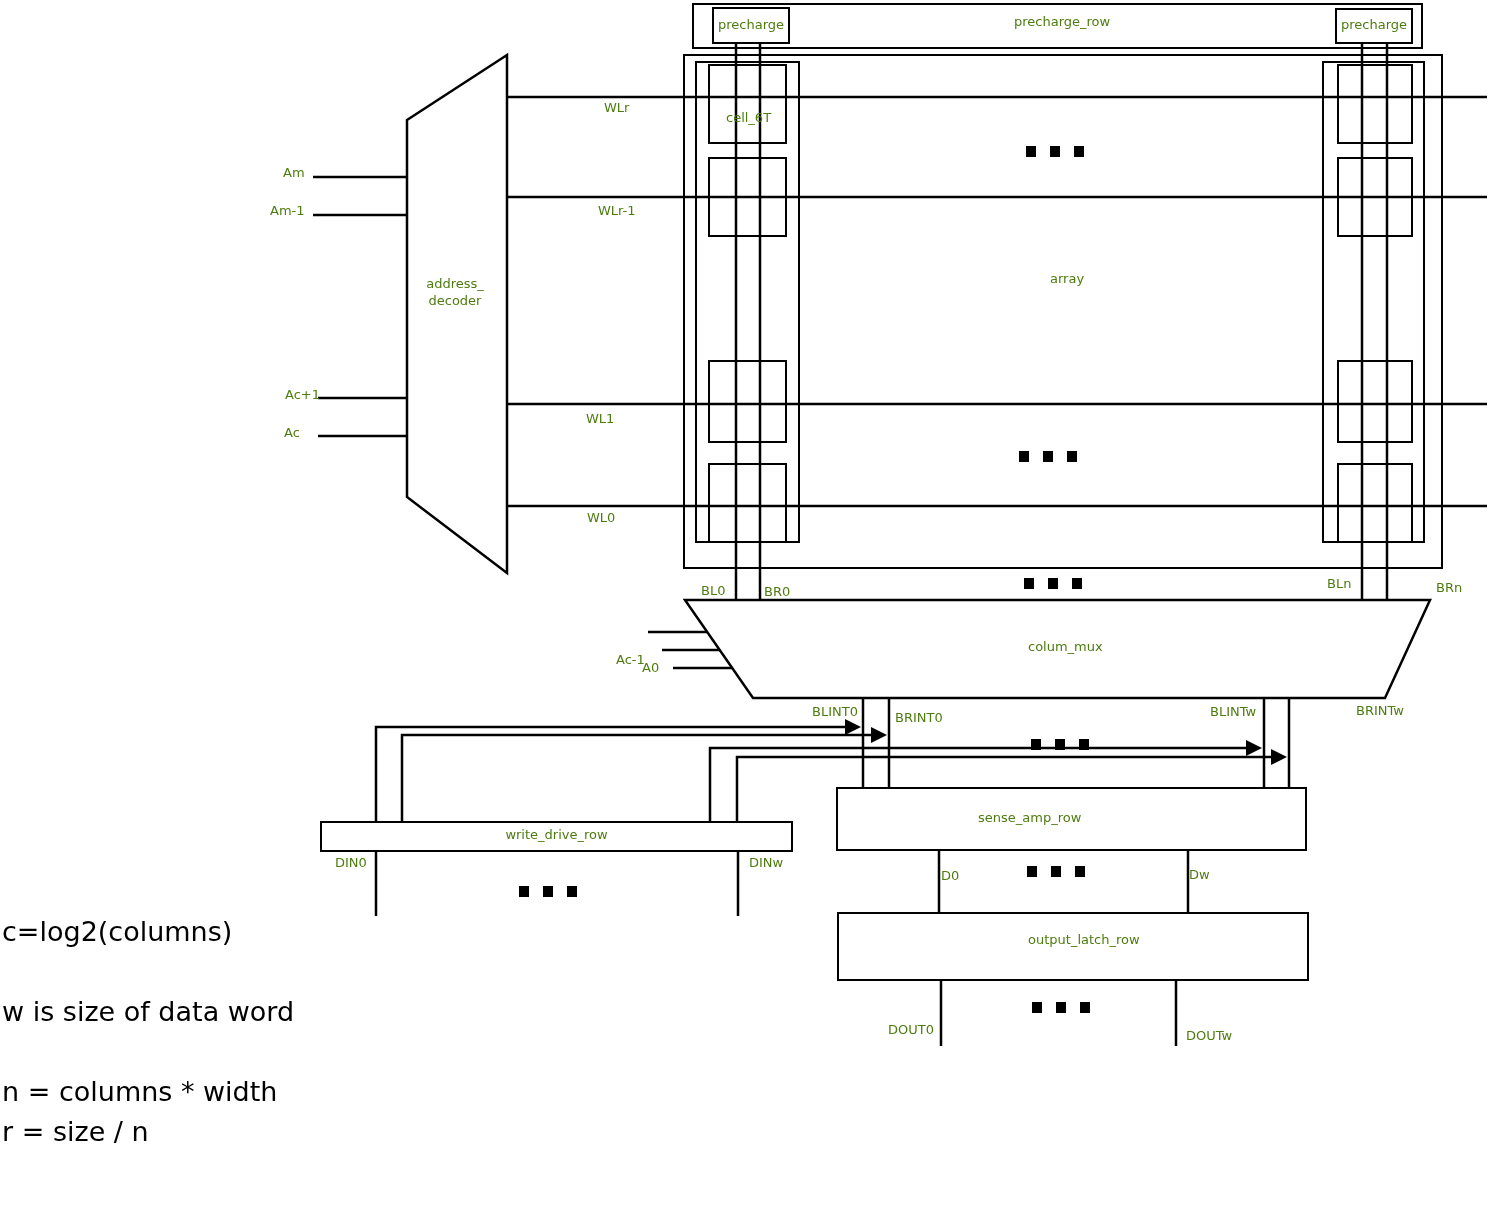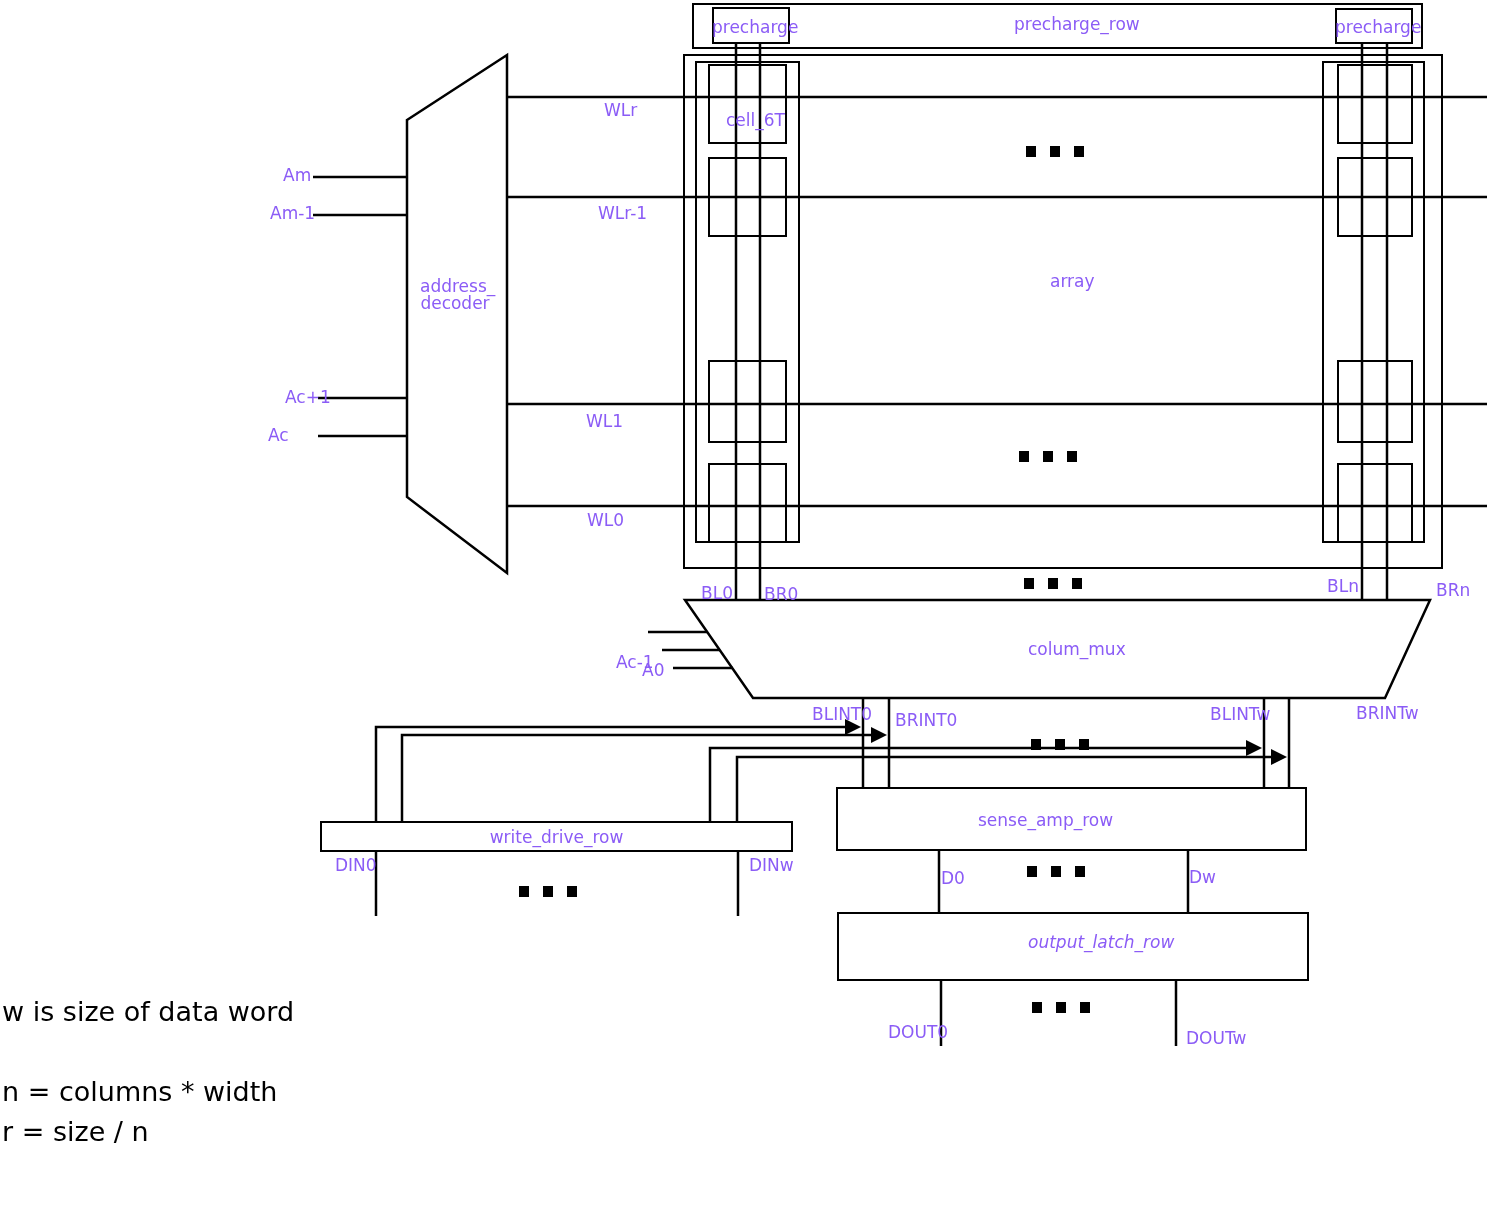--- a/index.html
+++ b/index.html
@@ -2,21 +2,21 @@
 <html><head>
 <meta charset="utf-8">
 <style>
   html,body{margin:0;padding:0;background:#fff;}
   #stage{
     position:relative;width:1490px;height:1207px;background:#fff;
     font-family:"DejaVu Sans", sans-serif;color:#000;overflow:hidden;
   }
   svg.layer{position:absolute;left:0;top:0;}
   .box{position:absolute;border:2px solid #000;box-sizing:border-box;background:transparent;}
-  .lbl{position:absolute;font-size:17px;line-height:1.15;white-space:pre;color:#8b5cf6;}
+  .lbl{position:absolute;font-size:13px;line-height:1.15;white-space:pre;color:#4d7c0f;}
   .ctr{text-align:center;}
   .note{position:absolute;font-size:27px;line-height:1.2;white-space:pre;color:#000;left:2px;}
 </style>
 </head>
 <body>
 
 <div id="stage">
 
   <svg class="layer" width="1490" height="1207" viewBox="0 0 1490 1207" fill="none" stroke="#000" stroke-width="2.5">
 
@@ -131,21 +131,21 @@
 
   <span class="lbl" style="left:726px;top:111px;">cell_6T</span>
   <span class="lbl" style="left:1050px;top:272px;">array</span>
 
   <span class="lbl ctr" style="left:420px;top:277px;width:70px;">address_</span>
   <span class="lbl ctr" style="left:420px;top:294px;width:70px;">decoder</span>
 
   <span class="lbl" style="left:283px;top:166px;">Am</span>
   <span class="lbl" style="left:270px;top:204px;">Am-1</span>
   <span class="lbl" style="left:285px;top:388px;">Ac+1</span>
-  <span class="lbl" style="left:268px;top:426px;">Ac</span>
+  <span class="lbl" style="left:284px;top:426px;">Ac</span>
 
   <span class="lbl" style="left:604px;top:101px;">WLr</span>
   <span class="lbl" style="left:598px;top:204px;">WLr-1</span>
   <span class="lbl" style="left:586px;top:412px;">WL1</span>
   <span class="lbl" style="left:587px;top:511px;">WL0</span>
 
   <span class="lbl" style="left:701px;top:584px;">BL0</span>
   <span class="lbl" style="left:764px;top:585px;">BR0</span>
   <span class="lbl" style="left:1327px;top:577px;">BLn</span>
   <span class="lbl" style="left:1396px;top:581px;margin-left:40px;">BRn</span>
@@ -160,21 +160,22 @@
   <span class="lbl" style="left:1356px;top:704px;">BRINTw</span>
 
   <span class="lbl ctr" style="left:320px;top:828px;width:473px;">write_drive_row</span>
   <span class="lbl" style="left:335px;top:856px;">DIN0</span>
   <span class="lbl" style="left:749px;top:856px;">DINw</span>
 
   <span class="lbl" style="left:978px;top:811px;">sense_amp_row</span>
   <span class="lbl" style="left:941px;top:869px;">D0</span>
   <span class="lbl" style="left:1189px;top:868px;">Dw</span>
 
-  <span class="lbl" style="left:1028px;top:933px;font-style:italic;">output_latch_row</span>
+  <span class="lbl" style="left:1028px;top:933px;">output_latch_row</span>
   <span class="lbl" style="left:888px;top:1023px;">DOUT0</span>
   <span class="lbl" style="left:1186px;top:1029px;">DOUTw</span>
 
+  <span class="note" style="top:916px;">c=log2(columns)</span>
   <span class="note" style="top:996px;">w is size of data word</span>
   <span class="note" style="top:1076px;">n = columns * width</span>
   <span class="note" style="top:1116px;">r = size / n</span>
 
 </div>
 
 </body></html>

